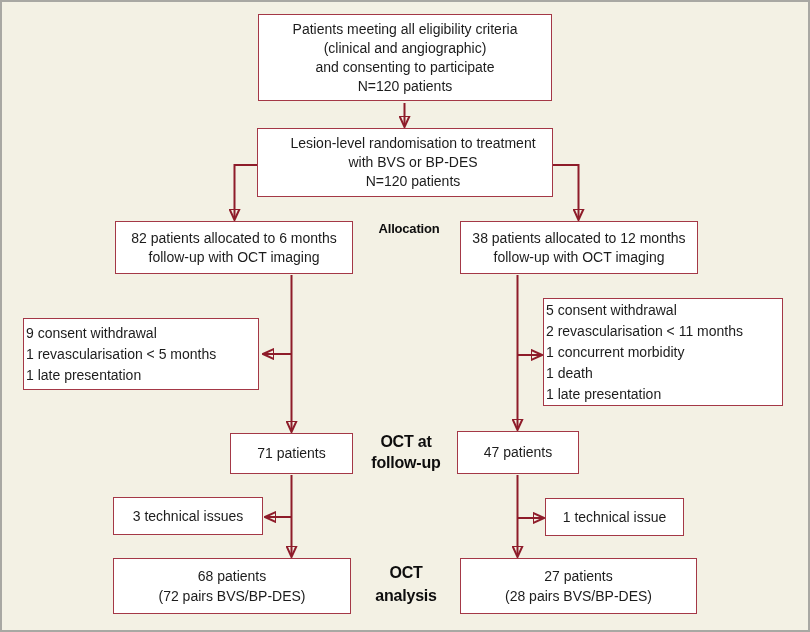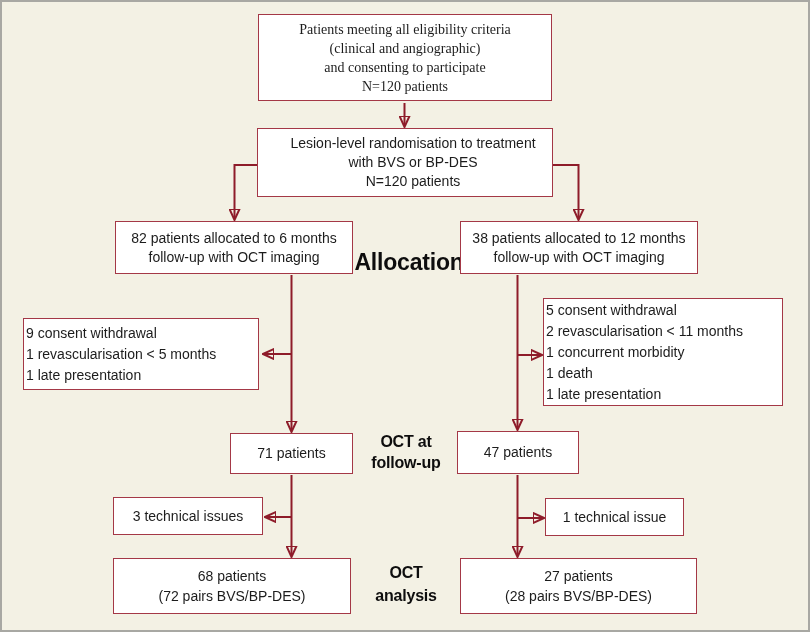--- a/index.html
+++ b/index.html
@@ -77,39 +77,39 @@
     <path d="M289.5 273 V429" marker-end="url(#ah)"></path>
     <path d="M289.5 352 H262" marker-end="url(#ah)"></path>
     <path d="M515.5 273 V427" marker-end="url(#ah)"></path>
     <path d="M515.5 353 H539" marker-end="url(#ah)"></path>
     <path d="M289.5 473 V554" marker-end="url(#ah)"></path>
     <path d="M289.5 515 H264" marker-end="url(#ah)"></path>
     <path d="M515.5 473 V554" marker-end="url(#ah)"></path>
     <path d="M515.5 516 H541" marker-end="url(#ah)"></path>
   </svg>
 
-  <div class="box" style="left:256px; top:12px; width:294px; height:87px;font-family:Liberation Serif, serif;">
+  <div class="box" style="left:256px; top:12px; width:294px; height:87px;">
       <div>Patients meeting all eligibility criteria</div>
       <div>(clinical and angiographic)</div>
       <div>and consenting to participate</div>
       <div>N=120 patients</div>
     </div>
 
   <div class="box" style="left:255px; top:126px; width:296px; height:69px;padding-left:20px;">
       <div>Lesion-level randomisation to treatment</div>
       <div>with BVS or BP-DES</div>
       <div>N=120 patients</div>
     </div>
 
   <div class="box" style="left:113px; top:219px; width:238px; height:53px;">
       <div>82 patients allocated to 6 months</div>
       <div>follow-up with OCT imaging</div>
     </div>
 
-  <div class="stage-label" style="left:348px; top:250px; width:118px; font-size:23px;">
+  <div class="stage-label" style="left:348px; top:216px; width:118px; font-size:13px;">
       <div>Allocation</div>
     </div>
 
   <div class="box" style="left:458px; top:219px; width:238px; height:53px;align-items:center;">
       <div>38 patients allocated to 12 months</div>
       <div>follow-up with OCT imaging</div>
     </div>
 
   <div class="box left-align" style="left:21px; top:316px; width:236px; height:72px;">
       <div>9 consent withdrawal</div>

